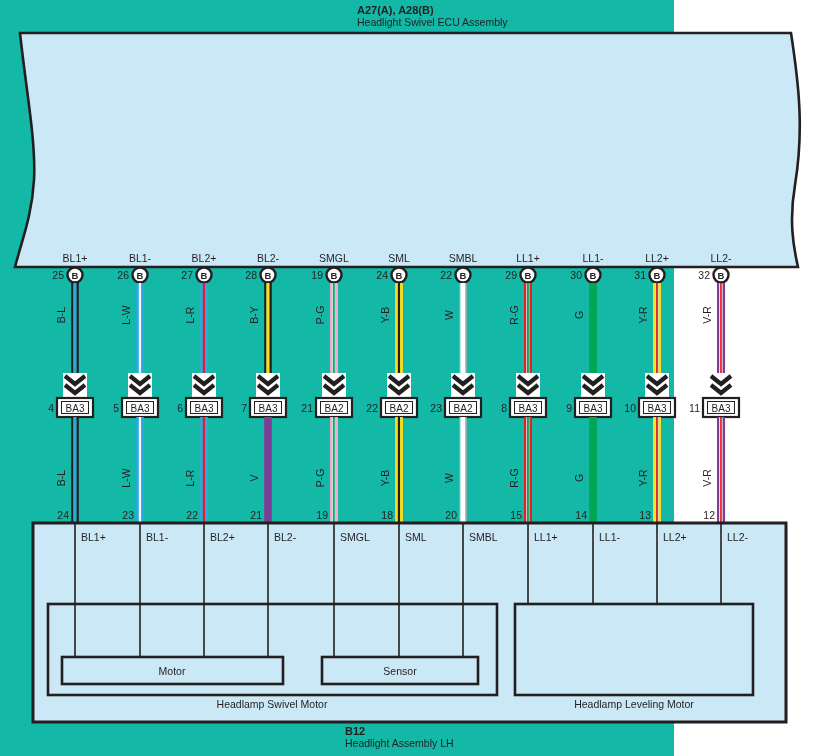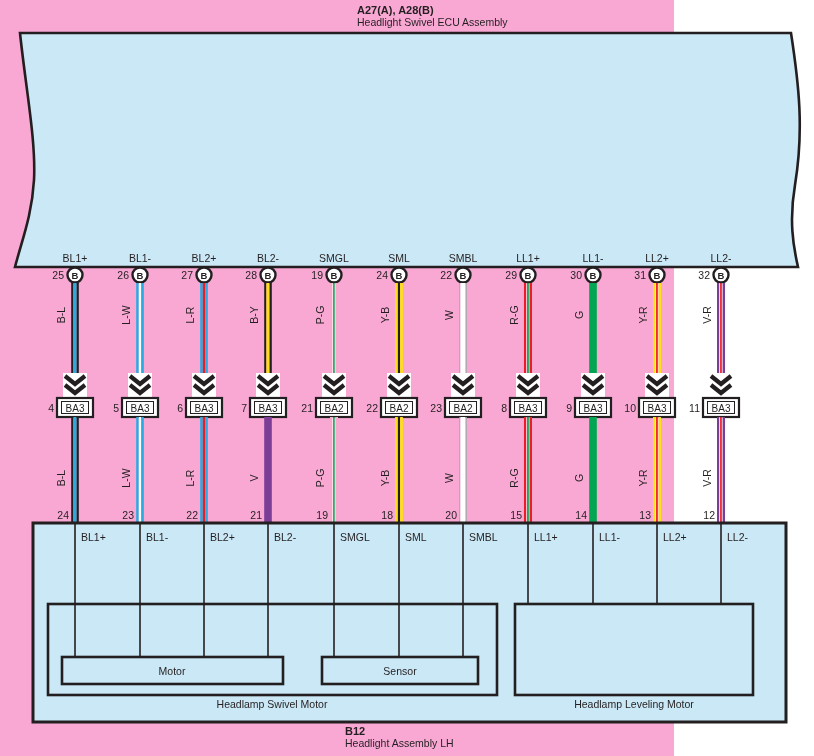--- a/index.html
+++ b/index.html
@@ -1,16 +1,16 @@
 <!DOCTYPE html>
 <html><head>
 <meta charset="utf-8">
 <style>
   html,body{margin:0;padding:0;background:#ffffff;}
-  .page{width:674px;height:756px;position:relative;background:#f9a8d4;
+  .page{width:674px;height:756px;position:relative;background:#14b8a6;
         font-family:"Liberation Sans", sans-serif;}
   svg{display:block;}
   text{fill:#231f20;font-family:"Liberation Sans", sans-serif;}
   .t-bold{font-weight:bold;}
 </style>
 </head>
 <body>
 
 <div class="page">
 <svg width="814" height="756" viewBox="0 0 814 756" xmlns="http://www.w3.org/2000/svg">

